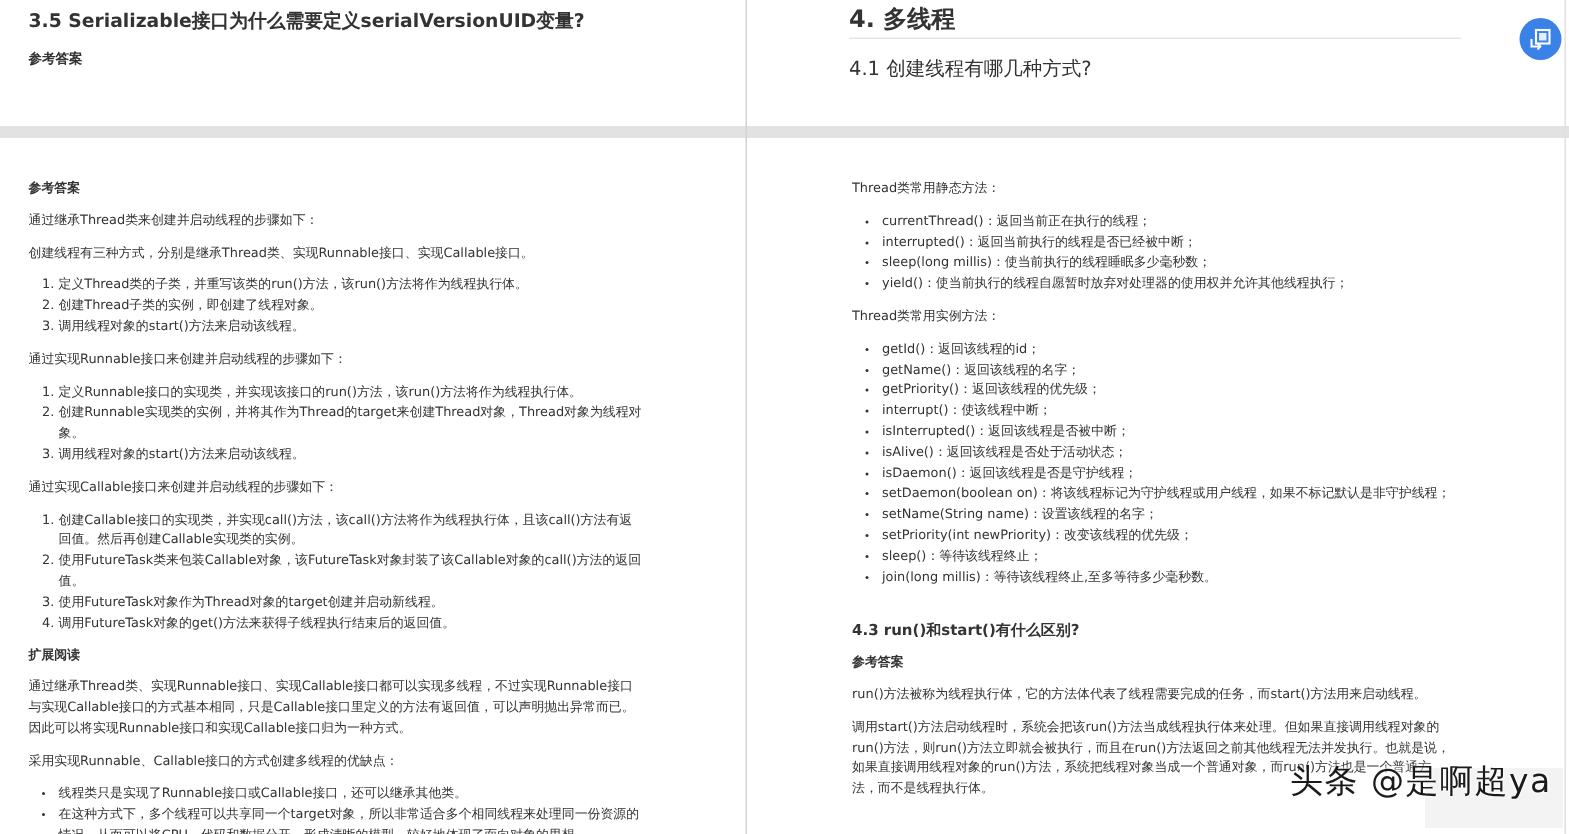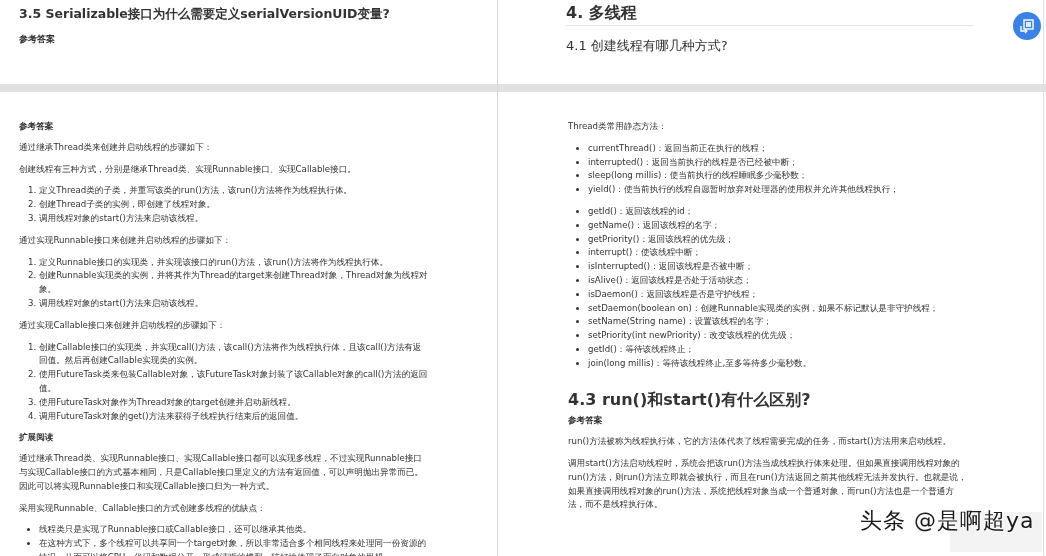--- a/index.html
+++ b/index.html
@@ -39,21 +39,21 @@
   .h3-sub {
     position: absolute; left: 68px; top: 37px; font-size: 13px; font-weight: normal; color: #333;
   }
 
   .doc { position: absolute; font-size: 8.6px; line-height: 13.8px; color: #333; }
   .doc p { margin: 0 0 8px 0; }
   .doc ol, .doc ul { margin: 0 0 8px 0; padding-left: 20px; }
   .doc li { margin: 0; }
   .doc ul li { list-style: disc; }
   .doc .label { font-weight: bold; margin-bottom: 7px; }
-  .doc .h3 { font-size: 16px; font-weight: bold; margin: 0 0 8px 0; }
+  .doc .h3 { font-size: 10px; font-weight: bold; margin: 0 0 8px 0; }
 
   .fab {
     position: absolute; left: 1013px; top: 12px; width: 28px; height: 28px; border-radius: 50%;
     background: #3b82e8; display: flex; align-items: center; justify-content: center;
   }
   .watermark {
     position: absolute; left: 860px; top: 506px; width: 210px; height: 38px;
     font-size: 22px; color: #1a1a1a; letter-spacing: 1px;
     text-shadow: 0 0 2px #fff, 0 0 3px #fff;
     white-space: nowrap;
@@ -115,32 +115,33 @@
 
 <div class="pane bot-right">
   <div class="doc" style="left:70px; top:28px; width:400px;">
     <p>Thread类常用静态方法：</p>
     <ul>
       <li>currentThread()：返回当前正在执行的线程；</li>
       <li>interrupted()：返回当前执行的线程是否已经被中断；</li>
       <li>sleep(long millis)：使当前执行的线程睡眠多少毫秒数；</li>
       <li>yield()：使当前执行的线程自愿暂时放弃对处理器的使用权并允许其他线程执行；</li>
     </ul>
+    <p>Thread类常用实例方法：</p>
     <ul>
       <li>getId()：返回该线程的id；</li>
       <li>getName()：返回该线程的名字；</li>
       <li>getPriority()：返回该线程的优先级；</li>
       <li>interrupt()：使该线程中断；</li>
       <li>isInterrupted()：返回该线程是否被中断；</li>
       <li>isAlive()：返回该线程是否处于活动状态；</li>
       <li>isDaemon()：返回该线程是否是守护线程；</li>
-      <li>setDaemon(boolean on)：创建Runnable实现类的实例，如果不标记默认是非守护线程；</li>
+      <li>setDaemon(boolean on)：将该线程标记为守护线程或用户线程，如果不标记默认是非守护线程；</li>
       <li>setName(String name)：设置该线程的名字；</li>
       <li>setPriority(int newPriority)：改变该线程的优先级；</li>
-      <li>getId()：等待该线程终止；</li>
+      <li>sleep()：等待该线程终止；</li>
       <li>join(long millis)：等待该线程终止,至多等待多少毫秒数。</li>
     </ul>
     <p class="h3" style="margin-top:22px;">4.3 run()和start()有什么区别?</p>
     <p class="label">参考答案</p>
     <p>run()方法被称为线程执行体，它的方法体代表了线程需要完成的任务，而start()方法用来启动线程。</p>
     <p>调用start()方法启动线程时，系统会把该run()方法当成线程执行体来处理。但如果直接调用线程对象的run()方法，则run()方法立即就会被执行，而且在run()方法返回之前其他线程无法并发执行。也就是说，如果直接调用线程对象的run()方法，系统把线程对象当成一个普通对象，而run()方法也是一个普通方法，而不是线程执行体。</p>
   </div>
 </div>
 
 <div class="fab">

